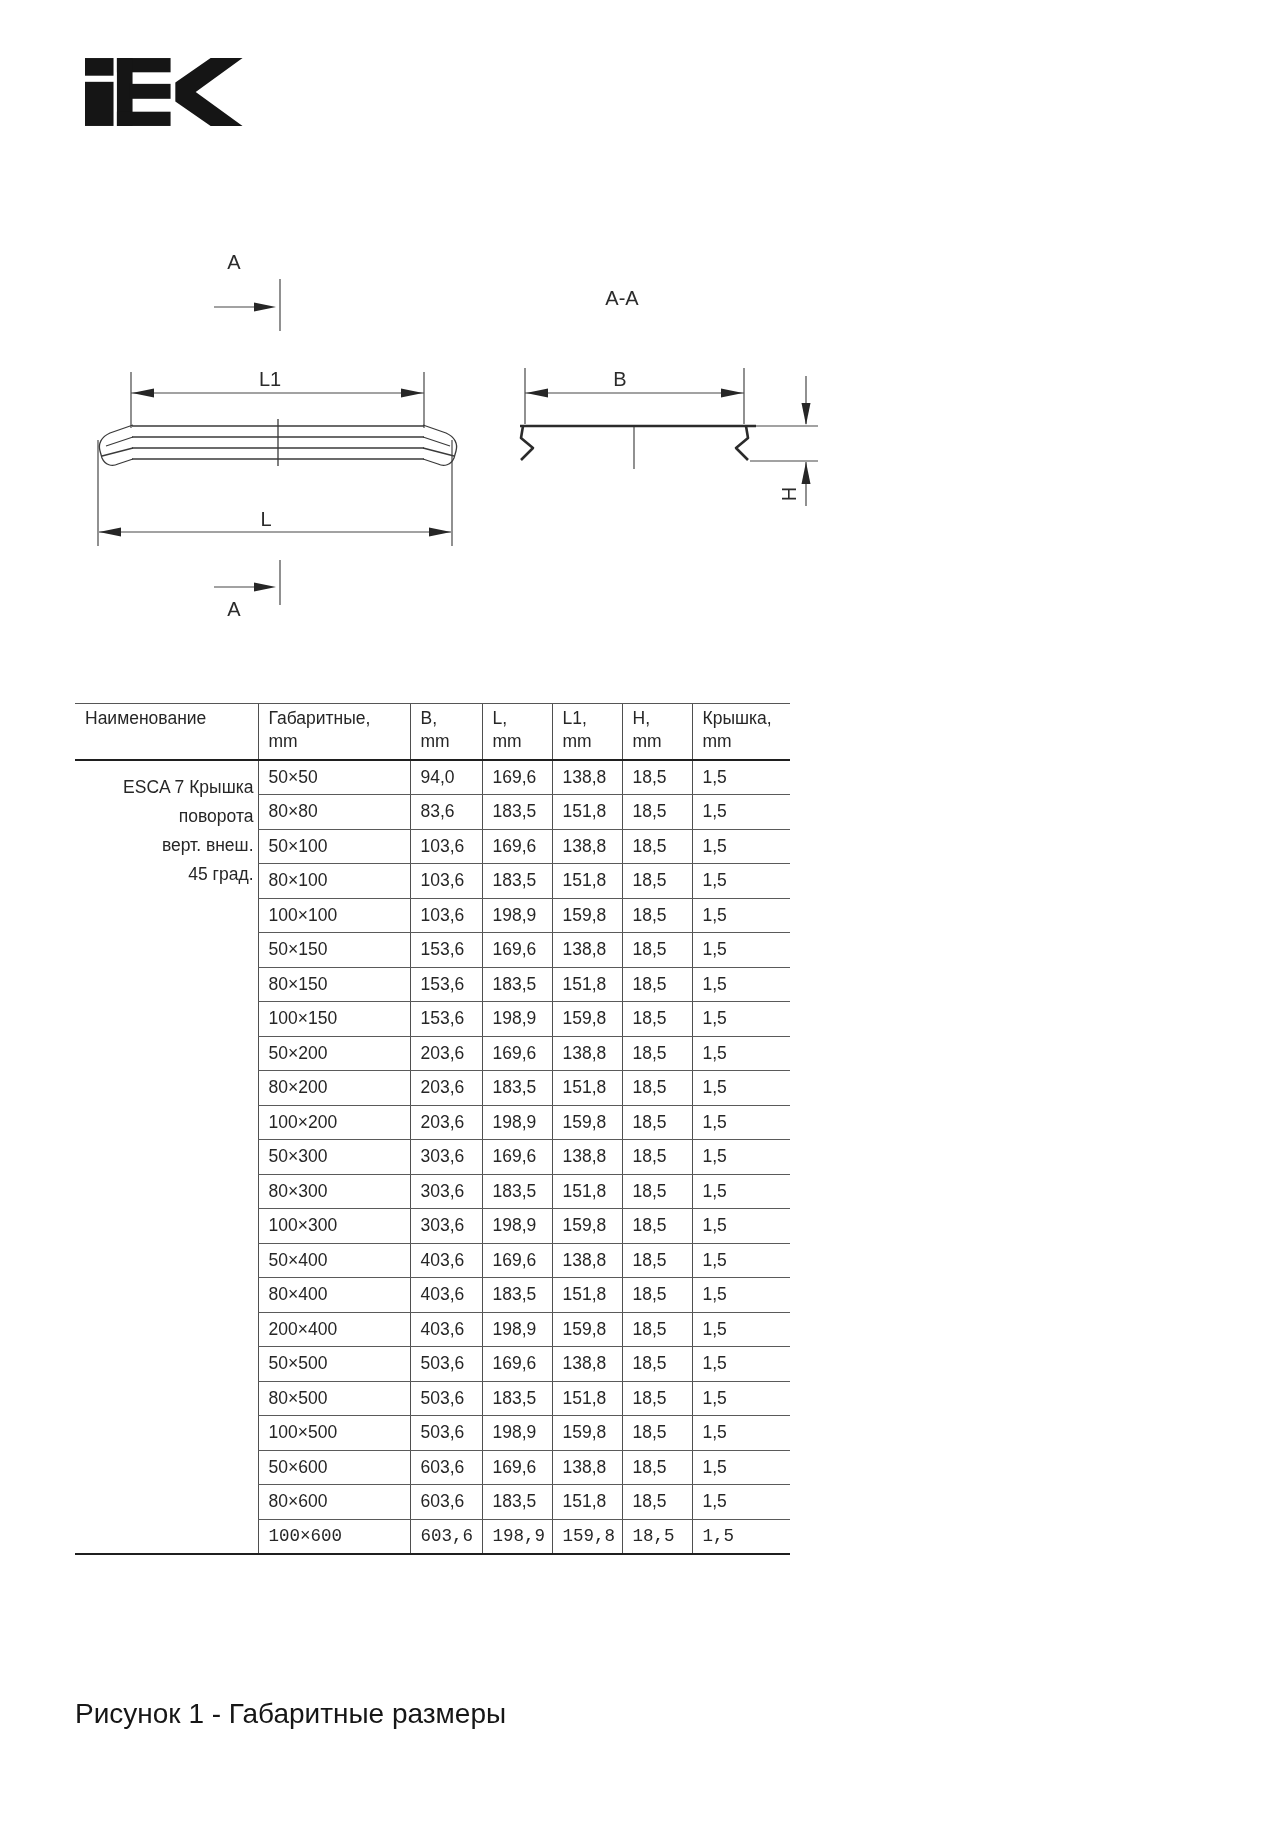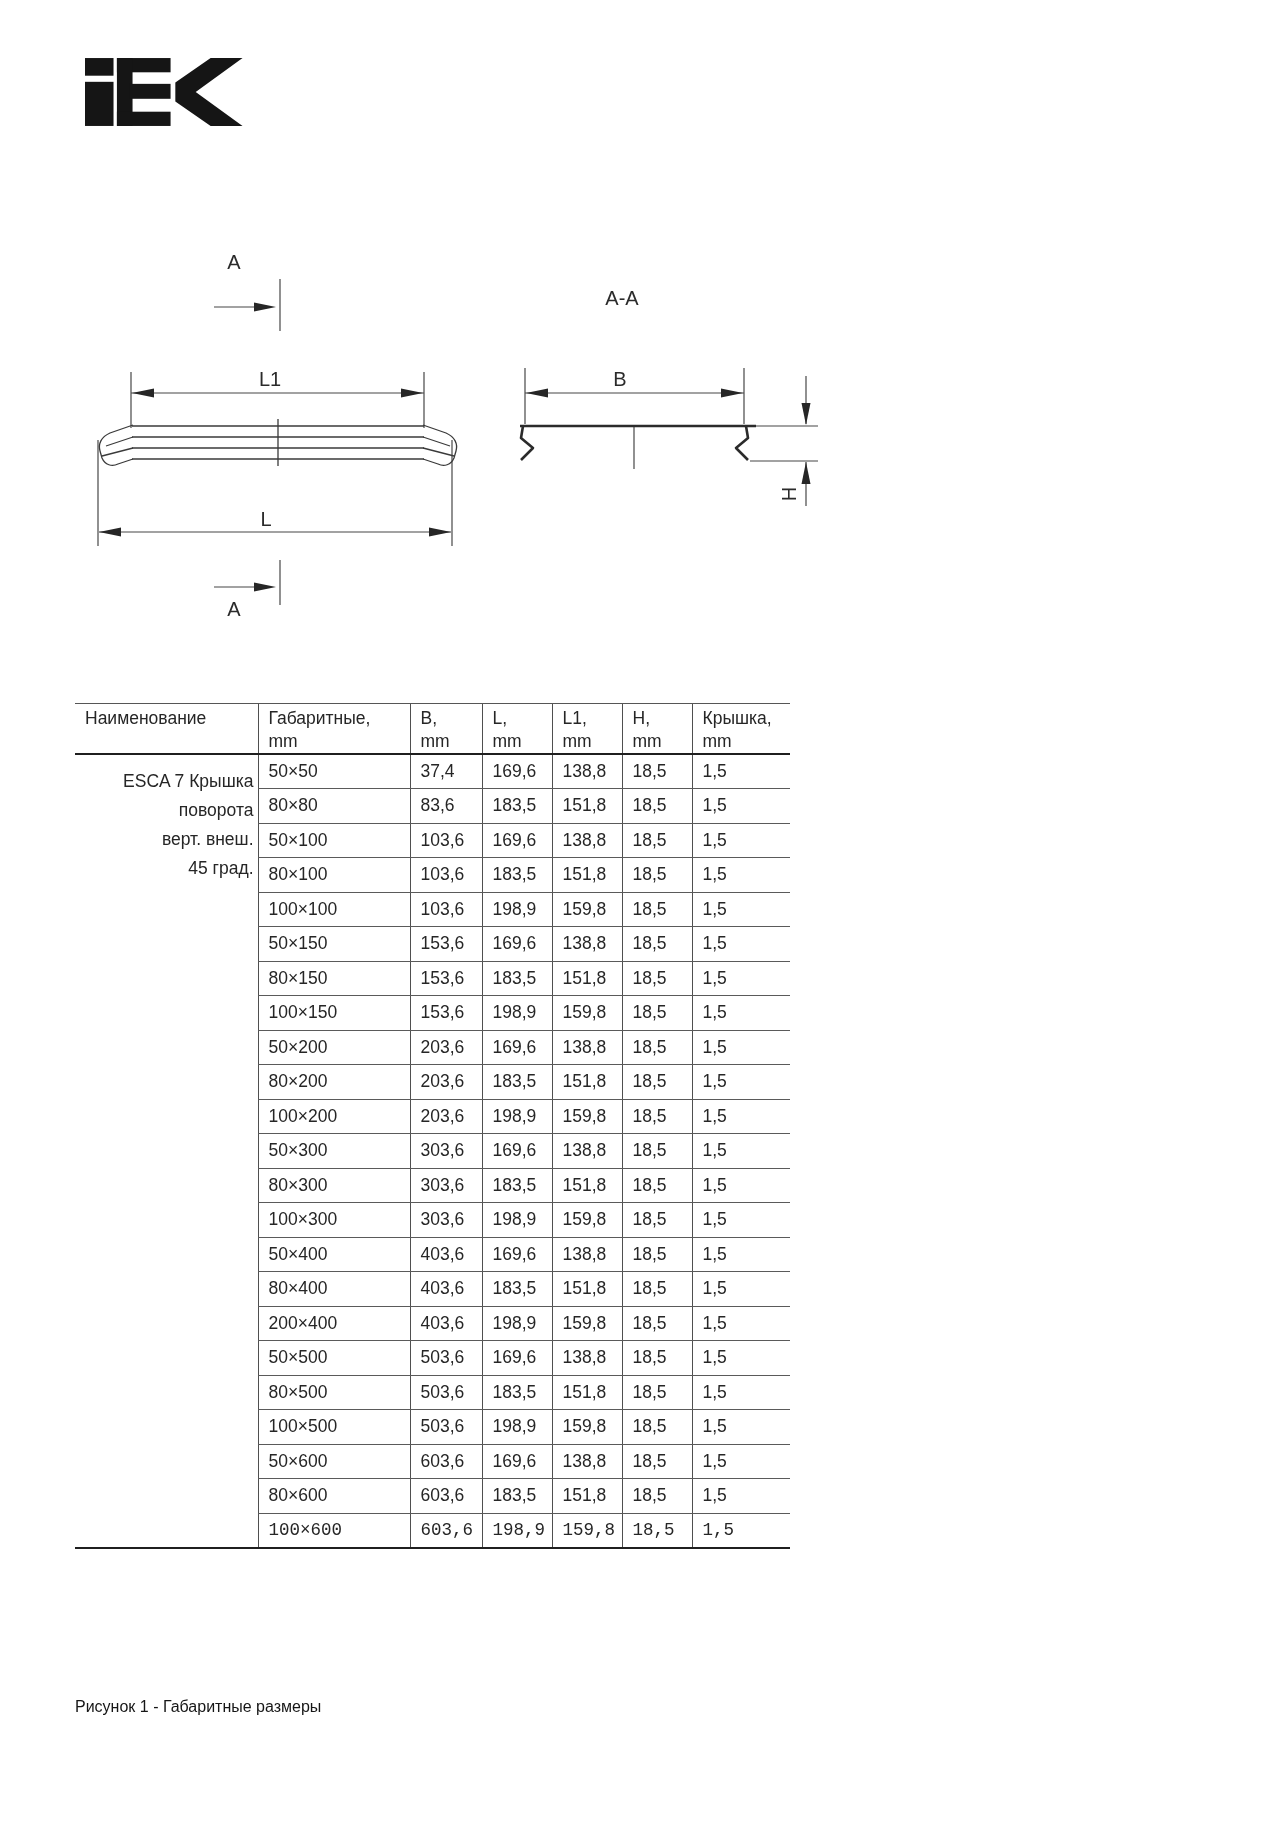--- a/index.html
+++ b/index.html
@@ -11,27 +11,27 @@
   .thin{stroke:#474747;stroke-width:1.2;fill:none;}
   .part{stroke:#3a3a3a;stroke-width:1.3;fill:none;}
   .profile{stroke:#2b2b2b;stroke-width:2.6;fill:none;stroke-linejoin:round;}
   .arrow{fill:#262626;stroke:none;}
   .dims{position:absolute;left:75px;top:703px;border-collapse:collapse;table-layout:fixed;
         font-size:17.5px;color:#262626;}
   .dims th,.dims td{border-left:1px solid #4f4f4f;vertical-align:top;text-align:left;
         font-weight:normal;box-sizing:border-box;white-space:nowrap;overflow:hidden;}
   .dims th:first-child,.dims .name-cell{border-left:none;}
   .dims thead th{height:50px;border-top:1.5px solid #565656;border-bottom:2px solid #1f1f1f;
-        padding:3px 4px 0 10px;line-height:23px;}
+        padding:3px 4px 6px 10px;line-height:23px;}
   .dims tbody td{height:34.5px;border-bottom:1px solid #5a5a5a;padding:6px 4px 0 10px;line-height:20px;}
   .dims tbody .name-cell{border-bottom:2px solid #1f1f1f;padding-top:12px;}
   .dims tbody tr:last-child td{border-bottom:2px solid #1f1f1f;font-family:Liberation Mono, monospace;}
   .hu{display:block;}
   .nl{display:block;line-height:29px;text-align:right;}
-  .caption{position:absolute;left:75px;top:1698px;font-size:16px;color:#161616;}
+  .caption{position:absolute;left:75px;top:1698px;font-size:28px;color:#161616;}
 </style>
 </head>
 <body>
 
 <div class="page">
 
   <svg class="logo" viewBox="0 0 240 100" role="img" aria-label="IEK">
     <g fill="#151515">
       <rect x="0" y="0" width="42" height="26"></rect>
       <rect x="0" y="35" width="42" height="65"></rect>
@@ -153,21 +153,21 @@
     </thead>
     <tbody>
       <tr>
         <td class="name-cell" rowspan="23">
           <span class="nl">ESCA 7 Крышка</span>
           <span class="nl">поворота</span>
           <span class="nl">верт. внеш.</span>
           <span class="nl">45 град.</span>
         </td>
         <td>50×50</td>
-        <td>37,4</td>
+        <td>94,0</td>
         <td>169,6</td>
         <td>138,8</td>
         <td>18,5</td>
         <td>1,5</td>
       </tr>
 
         <tr>
           <td>80×80</td>
           <td>83,6</td>
           <td>183,5</td>

